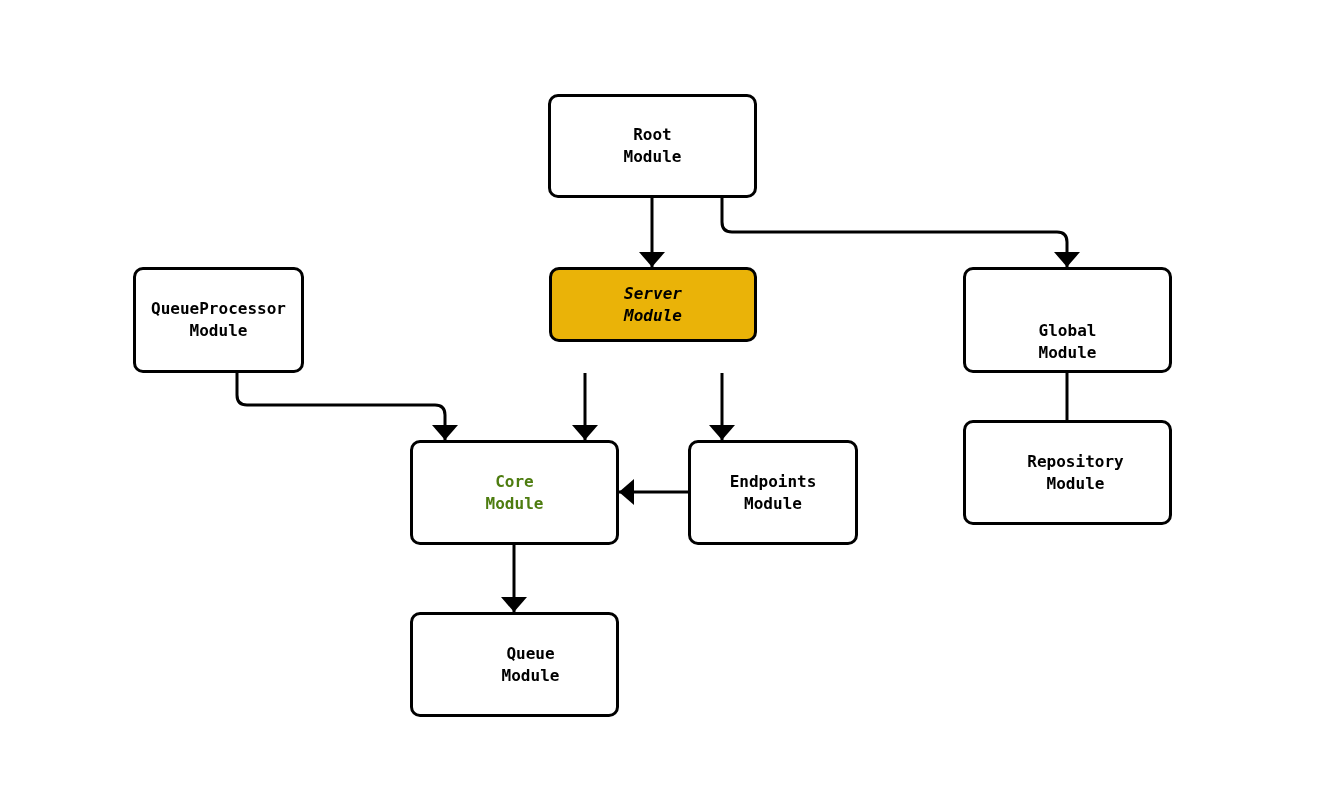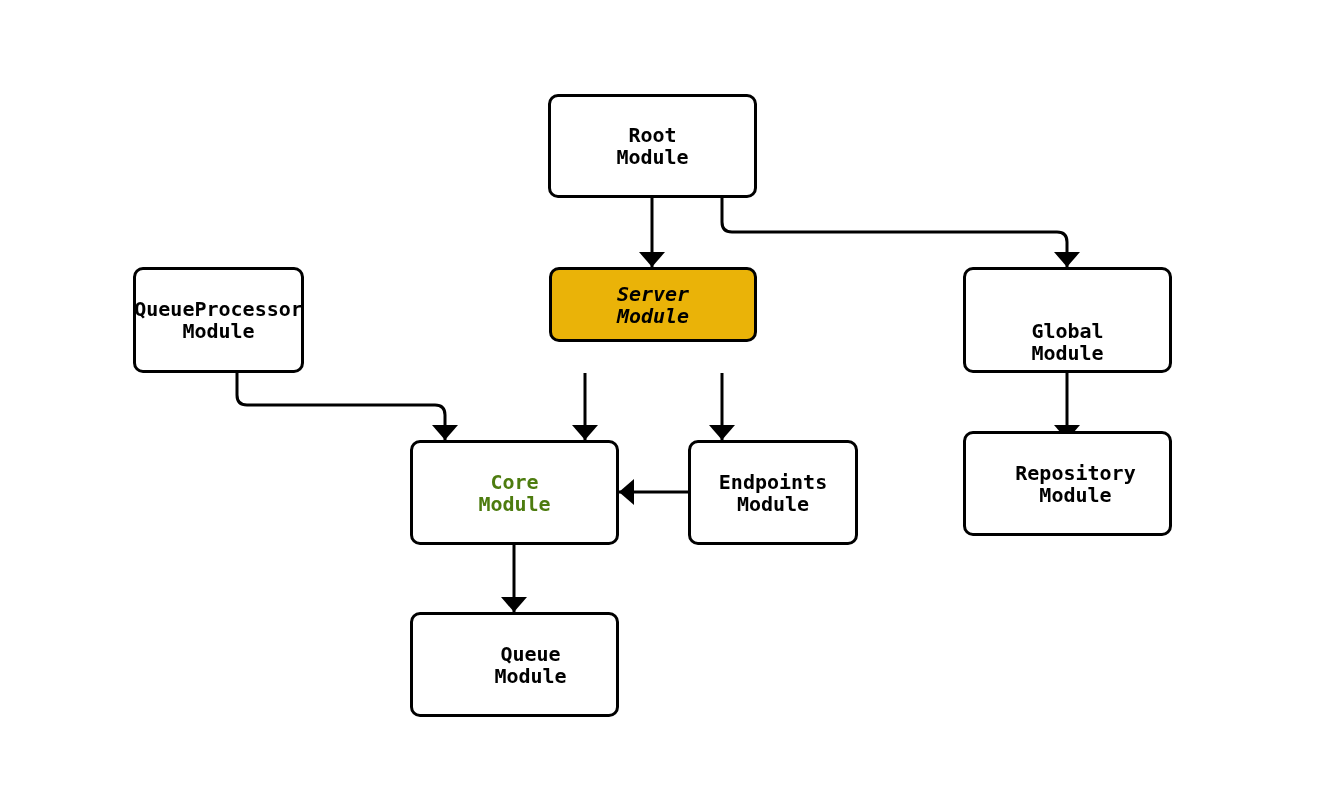--- a/index.html
+++ b/index.html
@@ -26,21 +26,21 @@
     box-sizing: border-box;
     border: 3px solid #000;
     border-radius: 10px;
     display: flex;
     align-items: center;
     justify-content: center;
     text-align: center;
   }
   .node-label {
     font-weight: bold;
-    font-size: 20px;
+    font-size: 16px;
     line-height: 22px;
     letter-spacing: 0;
   }
   .node-label .line {
     display: block;
   }
 </style>
 </head>
 <body style="background: rgb(255, 255, 255);">
 
@@ -92,21 +92,21 @@
           <span class="line">Core</span>
           <span class="line">Module</span>
         </div>
       </div>
       <div class="node" style="left: 688px; top: 440px; width: 170px; height: 105px; background: rgb(255, 255, 255); border-color: rgb(0, 0, 0);">
         <div class="node-label" style="color: rgb(0, 0, 0);">
           <span class="line">Endpoints</span>
           <span class="line">Module</span>
         </div>
       </div>
-      <div class="node" style="left: 963px; top: 431px; width: 209px; height: 105px; background: rgb(255, 255, 255); border-color: rgb(0, 0, 0); padding-left: 16px;">
+      <div class="node" style="left: 963px; top: 420px; width: 209px; height: 105px; background: rgb(255, 255, 255); border-color: rgb(0, 0, 0); padding-left: 16px;">
         <div class="node-label" style="color: rgb(0, 0, 0);">
           <span class="line">Repository</span>
           <span class="line">Module</span>
         </div>
       </div>
       <div class="node" style="left: 410px; top: 612px; width: 209px; height: 105px; background: rgb(255, 255, 255); border-color: rgb(0, 0, 0); padding-left: 32px;">
         <div class="node-label" style="color: rgb(0, 0, 0);">
           <span class="line">Queue</span>
           <span class="line">Module</span>
         </div>

